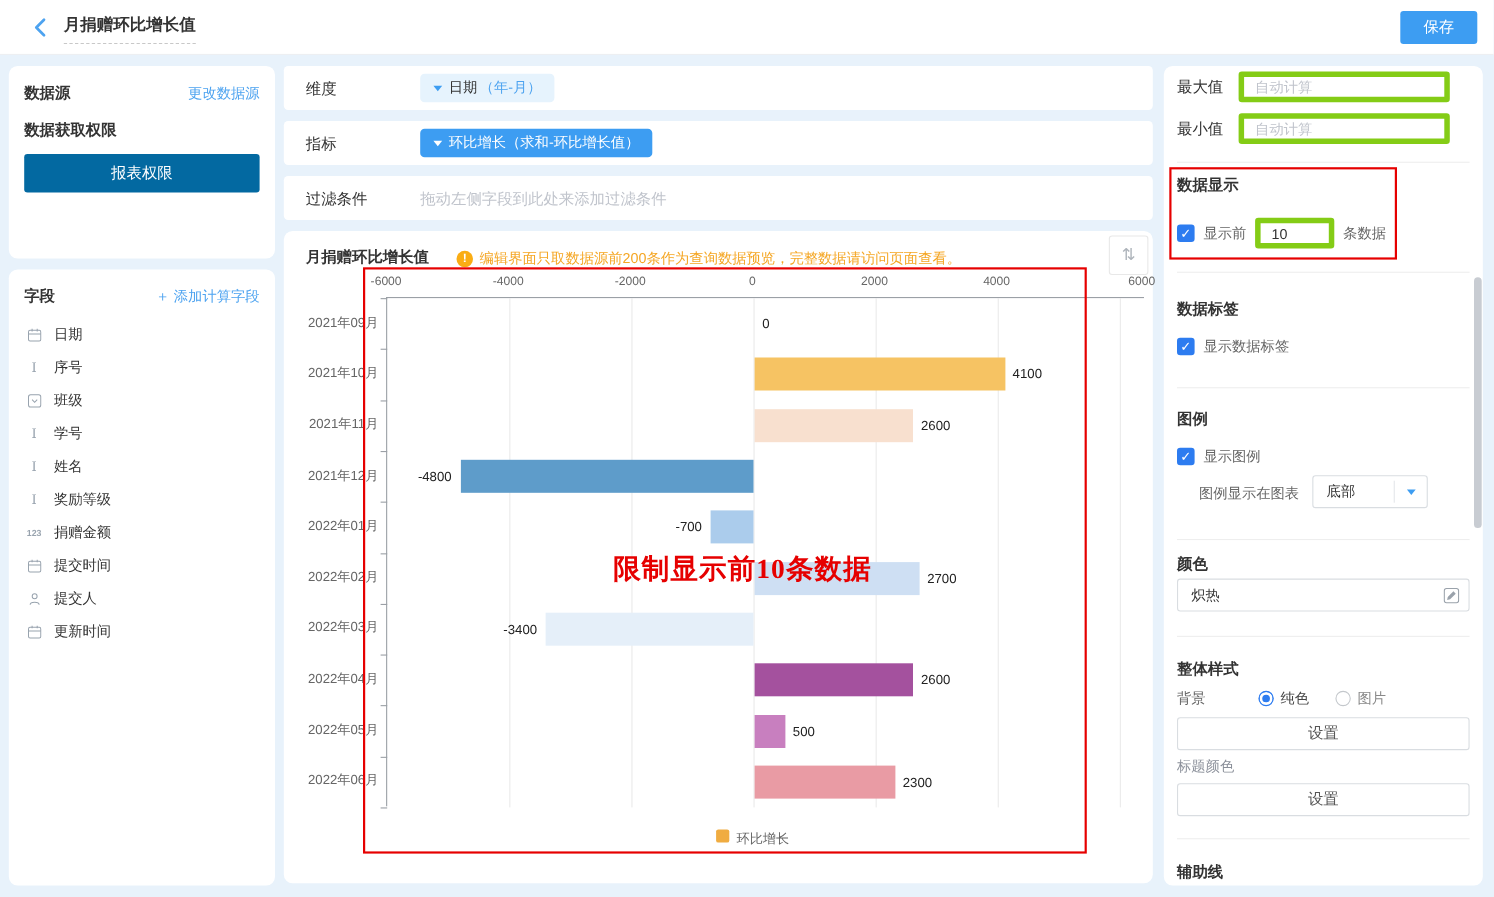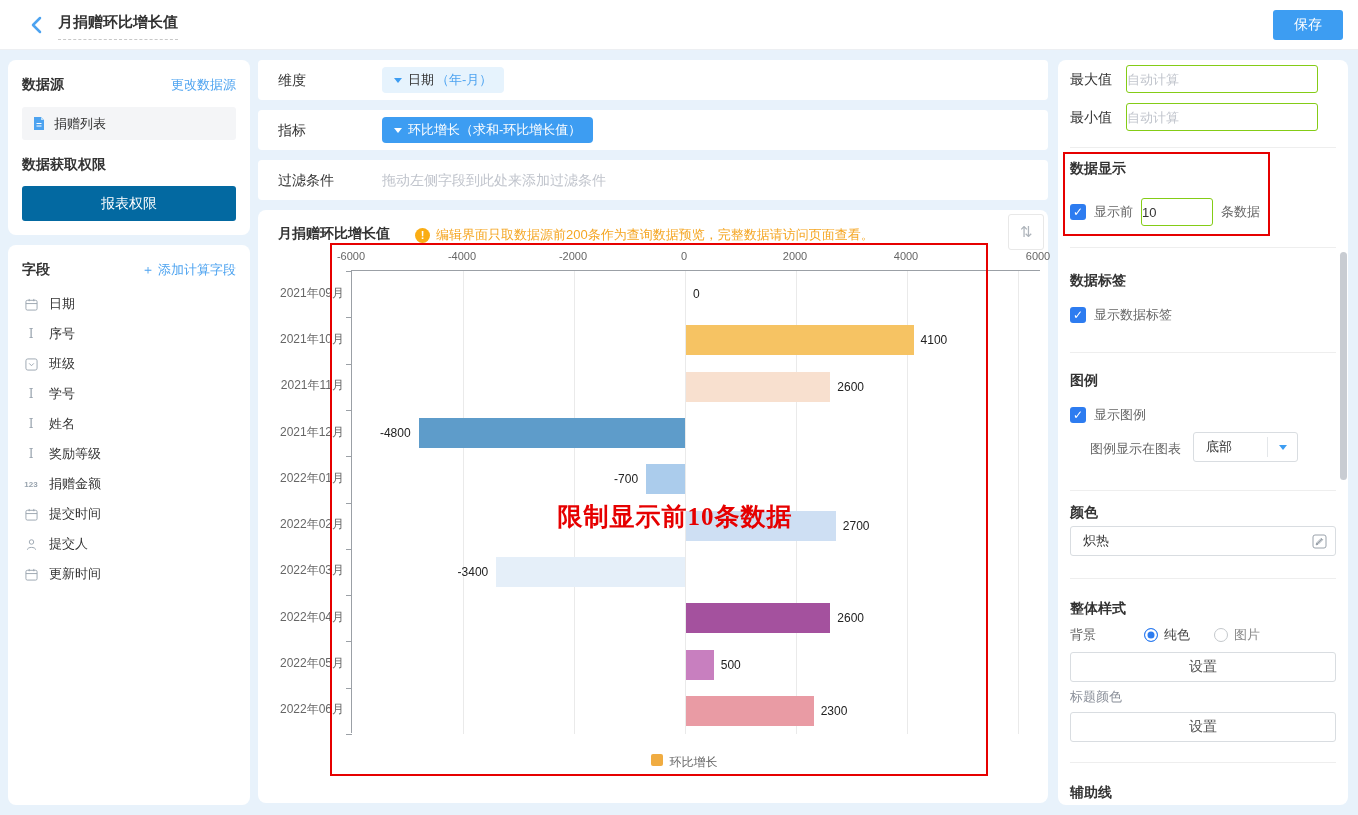--- a/index.html
+++ b/index.html
@@ -54,21 +54,21 @@
   .ytick { position:absolute; left:-6px; width:6px; height:1px; background:#9BA0A6; }
   .cat-lbl { position:absolute; left:4px; width:82px; font-size:12px; color:#666; text-align:right; display:flex; align-items:center; justify-content:flex-end; }
   .bar { position:absolute; height:30px; }
   .val-lbl { position:absolute; font-size:12px; color:#222; display:flex; align-items:center; }
   .legend { position:absolute; left:93px; top:544px; width:666px; display:flex; justify-content:center; align-items:flex-start; gap:7px; font-size:12px; color:#666; cursor:pointer; }
   .legend-sw { width:12px; height:12px; border-radius:2px; }
 
   
   .p-set { left:1058px; top:60px; width:290px; height:745px; font-size:13px; }
   .p-set .abs { position:absolute; }
-  .inp { border:1px solid #84cc16; border-radius:3px; height:28px; font-size:13px; color:#333; outline:none; font-family:inherit; }
+  .inp { border:5px solid #84cc16; border-radius:3px; height:28px; font-size:13px; color:#333; padding-left:10px; outline:none; font-family:inherit; }
   .inp::placeholder { color:#C0C4CC; }
   .divider { position:absolute; left:12px; right:12px; height:1px; background:#EEEEEE; }
   .cb { width:16px; height:16px; background:#2D7CF0; border-radius:3px; color:#fff; font-size:12px; line-height:16px; text-align:center; flex:none; cursor:pointer; }
   .cb-row { position:absolute; left:12px; display:flex; align-items:center; gap:8px; height:30px; color:#666; }
   .select-box { position:absolute; left:135px; width:105px; height:30px; border:1px solid #D9DDE1; border-radius:3px; background:#fff; cursor:pointer; }
   .select-box .val { position:absolute; left:12px; line-height:28px; color:#333; }
   .select-box .sep { position:absolute; right:29px; top:4px; bottom:4px; width:1px; background:#E4E7EA; }
   .select-box .caret-down { position:absolute; right:10px; top:12px; }
   .color-sel { position:absolute; left:12px; right:12px; height:30px; border:1px solid #D9DDE1; border-radius:3px; cursor:pointer; }
   .color-sel .val { position:absolute; left:12px; line-height:28px; color:#333; }
@@ -96,29 +96,20 @@
         </svg>
     </div>
     <div class="page-title">月捐赠环比增长值</div>
     <button class="save-btn">保存</button>
   </div>
 
   <div class="panel p-src">
     <div class="hdr-row">
       <span class="sec-title">数据源</span>
       <span class="blue-link">更改数据源</span>
-    </div>
-    <div class="src-item">
-      <svg width="14" height="15" viewBox="0 0 14 15">
-          <path d="M2 1 h7 l3 3 v10 h-10 z" fill="#4DA3F0"></path>
-          <path d="M9 1 l3 3 h-3 z" fill="#BEE0FA"></path>
-          <line x1="4.5" y1="7.5" x2="9.5" y2="7.5" stroke="#fff"></line>
-          <line x1="4.5" y1="10" x2="9.5" y2="10" stroke="#fff"></line>
-        </svg>
-      <span>捐赠列表</span>
     </div>
     <div class="perm-title">数据获取权限</div>
     <button class="perm-btn">报表权限</button>
   </div>
 
   <div class="panel p-fields">
     <div class="hdr-row">
       <span class="sec-title">字段</span>
       <span class="blue-link">＋ 添加计算字段</span>
     </div>

